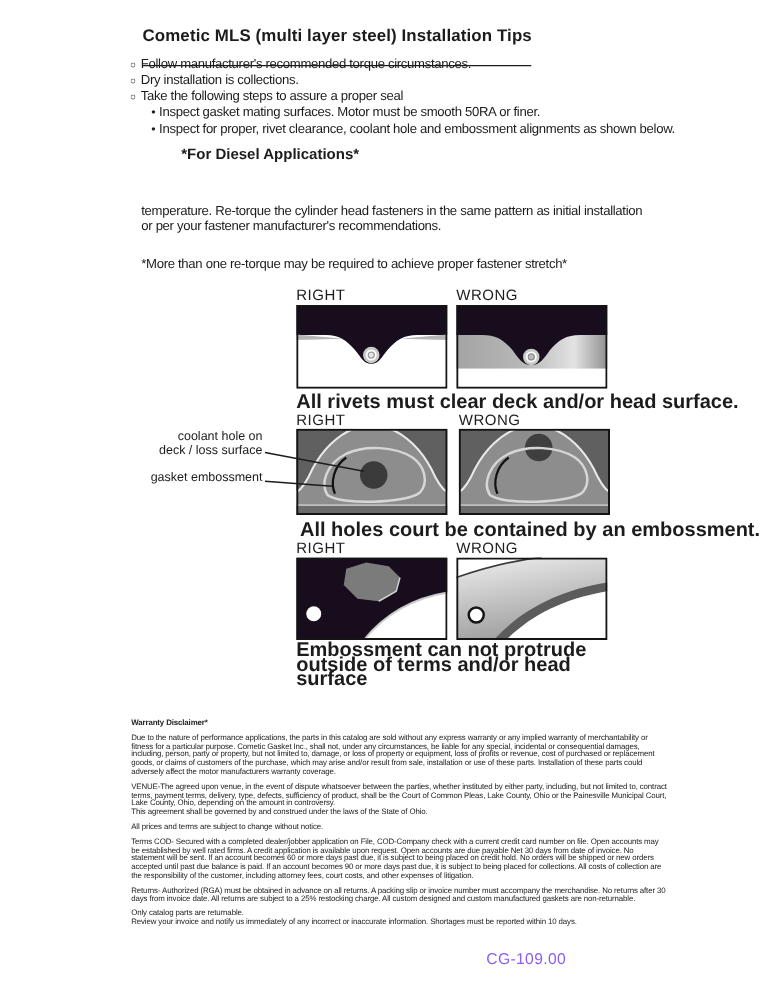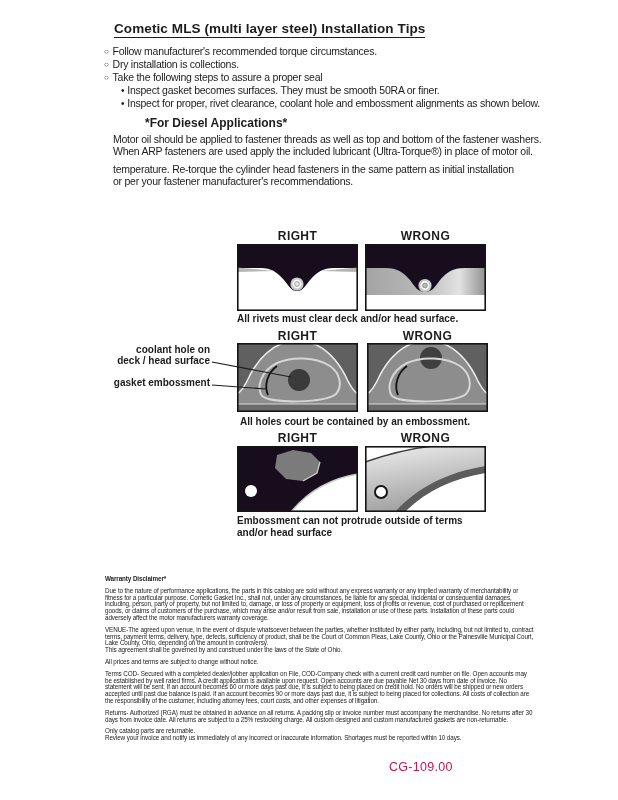--- a/index.html
+++ b/index.html
@@ -2,57 +2,57 @@
 <html><head>
 <meta charset="utf-8">
 <style>
   html,body { margin:0; padding:0; background:#ffffff; }
   #page {
     position:relative; width:618px; height:800px; background:#ffffff;
     font-family:"Liberation Sans", sans-serif; color:#1c1c1c; overflow:hidden;
   }
   .doc-title {
     position:absolute; left:114px; top:21px; font-size:13.5px; font-weight:bold;
-    letter-spacing:0.1px; padding-bottom:1px; border-bottom:1.6px solid #1c1c1c;
+    letter-spacing:0.1px; padding-bottom:16px; border-bottom:1.6px solid #1c1c1c;
     white-space:nowrap;
   }
   .bullets { position:absolute; left:104px; top:45px; font-size:10.5px; letter-spacing:-0.25px; }
   .b-line { display:flex; align-items:flex-start; line-height:13px; white-space:nowrap; }
   .b-circ { font-size:8px; line-height:13px; margin-right:4px; }
   .b-dot  { font-size:10px; line-height:13px; margin-right:3px; }
   .sub { margin-left:17px; }
   .diesel-h { position:absolute; left:113px; top:116px; font-size:12px; font-weight:bold; white-space:nowrap;margin-left:32px; }
   .para { position:absolute; font-size:10.5px; letter-spacing:-0.25px; line-height:11.8px; }
   .para div { white-space:nowrap; }
   #para1 { left:113px; top:134px; }
   #para2 { left:113px; top:164px; }
   #note  { left:113px; top:206px; white-space:nowrap; }
   .dg-label {
-    position:absolute; width:121px; text-align:center;
-    font-size:12px; font-weight:bold; letter-spacing:0.4px;
+    position:absolute; width:121px; 
+    font-size:12px; font-weight:normal; letter-spacing:0.4px;
   }
   .dg-box { position:absolute; width:121px; }
   .dg-box svg { display:block; }
-  .dg-caption { position:absolute; font-size:10px; font-weight:bold; white-space:nowrap; }
+  .dg-caption { position:absolute; font-size:16px; font-weight:bold; white-space:nowrap; }
   #cap3 { white-space:normal; width:248px; line-height:11.5px; }
   .callout {
     position:absolute; width:104px; text-align:right;
-    font-size:10px; font-weight:bold; line-height:10.5px;
+    font-size:10px; font-weight:normal; line-height:10.5px;
   }
   #leader-overlay { position:absolute; left:0; top:0; pointer-events:none; }
   .legal {
     position:absolute; left:105px; top:576px; width:430px;
     font-size:6.3px; line-height:6.8px; letter-spacing:-0.1px; color:#222222;
   }
   .legal p { margin:0 0 5px 0; }
   .legal p.tight { margin-bottom:0; }
   .legal .lg-head { font-weight:bold; }
   .page-code {
     position:absolute; left:389px; top:760px; font-size:12.5px;
-    letter-spacing:0.3px; color:#be185d; white-space:nowrap;
+    letter-spacing:0.3px; color:#8b5cf6; white-space:nowrap;
   }
 </style>
 </head>
 <body>
 
 <div id="page">
 
   <div class="doc-title">Cometic MLS (multi layer steel) Installation Tips</div>
 
   <div class="bullets">
@@ -63,37 +63,34 @@
     <div class="b-line">
       <span class="b-circ">○</span>
       <span>Dry installation is collections.</span>
     </div>
     <div class="b-line">
       <span class="b-circ">○</span>
       <span>Take the following steps to assure a proper seal</span>
     </div>
     <div class="b-line sub">
       <span class="b-dot">•</span>
-      <span>Inspect gasket becomes surfaces.  They must be smooth 50RA or finer.</span>
+      <span>Inspect gasket mating surfaces.  Motor must be smooth 50RA or finer.</span>
     </div>
     <div class="b-line sub">
       <span class="b-dot">•</span>
       <span>Inspect for proper, rivet clearance, coolant hole and embossment alignments as shown below.</span>
     </div>
   </div>
 
   <div class="diesel-h">*For Diesel Applications*</div>
-  <div class="para" id="para1">
-    <div>Motor oil should be applied to fastener threads as well as top and bottom of the fastener washers.</div>
-    <div>When ARP fasteners are used apply the included lubricant (Ultra-Torque®) in place of motor oil.</div>
-  </div>
   <div class="para" id="para2">
     <div>temperature. Re-torque the cylinder head fasteners in the same pattern as initial installation</div>
     <div>or per your fastener manufacturer's recommendations.</div>
   </div>
+  <div class="para" id="note">*More than one re-torque may be required to achieve proper fastener stretch*</div>
 
   <div class="dg-label" style="left:237px; top:229px;">RIGHT</div>
   <div class="dg-label" style="left:365px; top:229px;">WRONG</div>
 
   <div class="dg-box" style="left:237px; top:244px;">
     <svg width="121" height="67" viewBox="0 0 121 67">
       <rect x="0" y="0" width="121" height="67" fill="#ffffff"></rect>
       <path d="M0,0 H121 V24 H97 C86,24 80,28 73,36 C68,42 66,47 60,47 C54,47 52,42 47,36 C40,28 34,24 24,24 H0 Z" fill="#170d1d"></path>
       <polygon points="0,23.5 38,27 0,28" fill="#b5b5b5"></polygon>
       <polygon points="121,23.5 83,27 121,28" fill="#b5b5b5"></polygon>
@@ -123,21 +120,21 @@
       <rect x="0.8" y="0.8" width="119.4" height="65.4" fill="none" stroke="#141414" stroke-width="1.6"></rect>
     </svg>
   </div>
   <div class="dg-caption" style="left:237px; top:313px;">All rivets must clear deck and/or head surface.</div>
 
   <div class="dg-label" style="left:237px; top:329px;">RIGHT</div>
   <div class="dg-label" style="left:367px; top:329px;">WRONG</div>
 
   <div class="callout" id="callout1" style="left:106px; top:345px;">
     <div>coolant hole on</div>
-    <div>deck / head surface</div>
+    <div>deck / loss surface</div>
   </div>
   <div class="callout" id="callout2" style="left:106px; top:378px;">gasket embossment</div>
 
   <div class="dg-box" style="left:237px; top:343px;">
     <svg width="121" height="69" viewBox="0 0 121 69">
       <rect x="0" y="0" width="121" height="69" fill="#8d8d8d"></rect>
       <path d="M0,0 H46 C33,5 21,17 13,32 C9,41 5,48 0,51 Z" fill="#606060"></path>
       <path d="M46,0 C33,5 21,17 13,32 C9,41 5,48 0,51" stroke="#e9e9e9" stroke-width="1.6" fill="none"></path>
       <path d="M121,0 H75 C88,5 100,17 108,32 C112,41 116,48 121,51 Z" fill="#606060"></path>
       <path d="M75,0 C88,5 100,17 108,32 C112,41 116,48 121,51" stroke="#e9e9e9" stroke-width="1.6" fill="none"></path>

